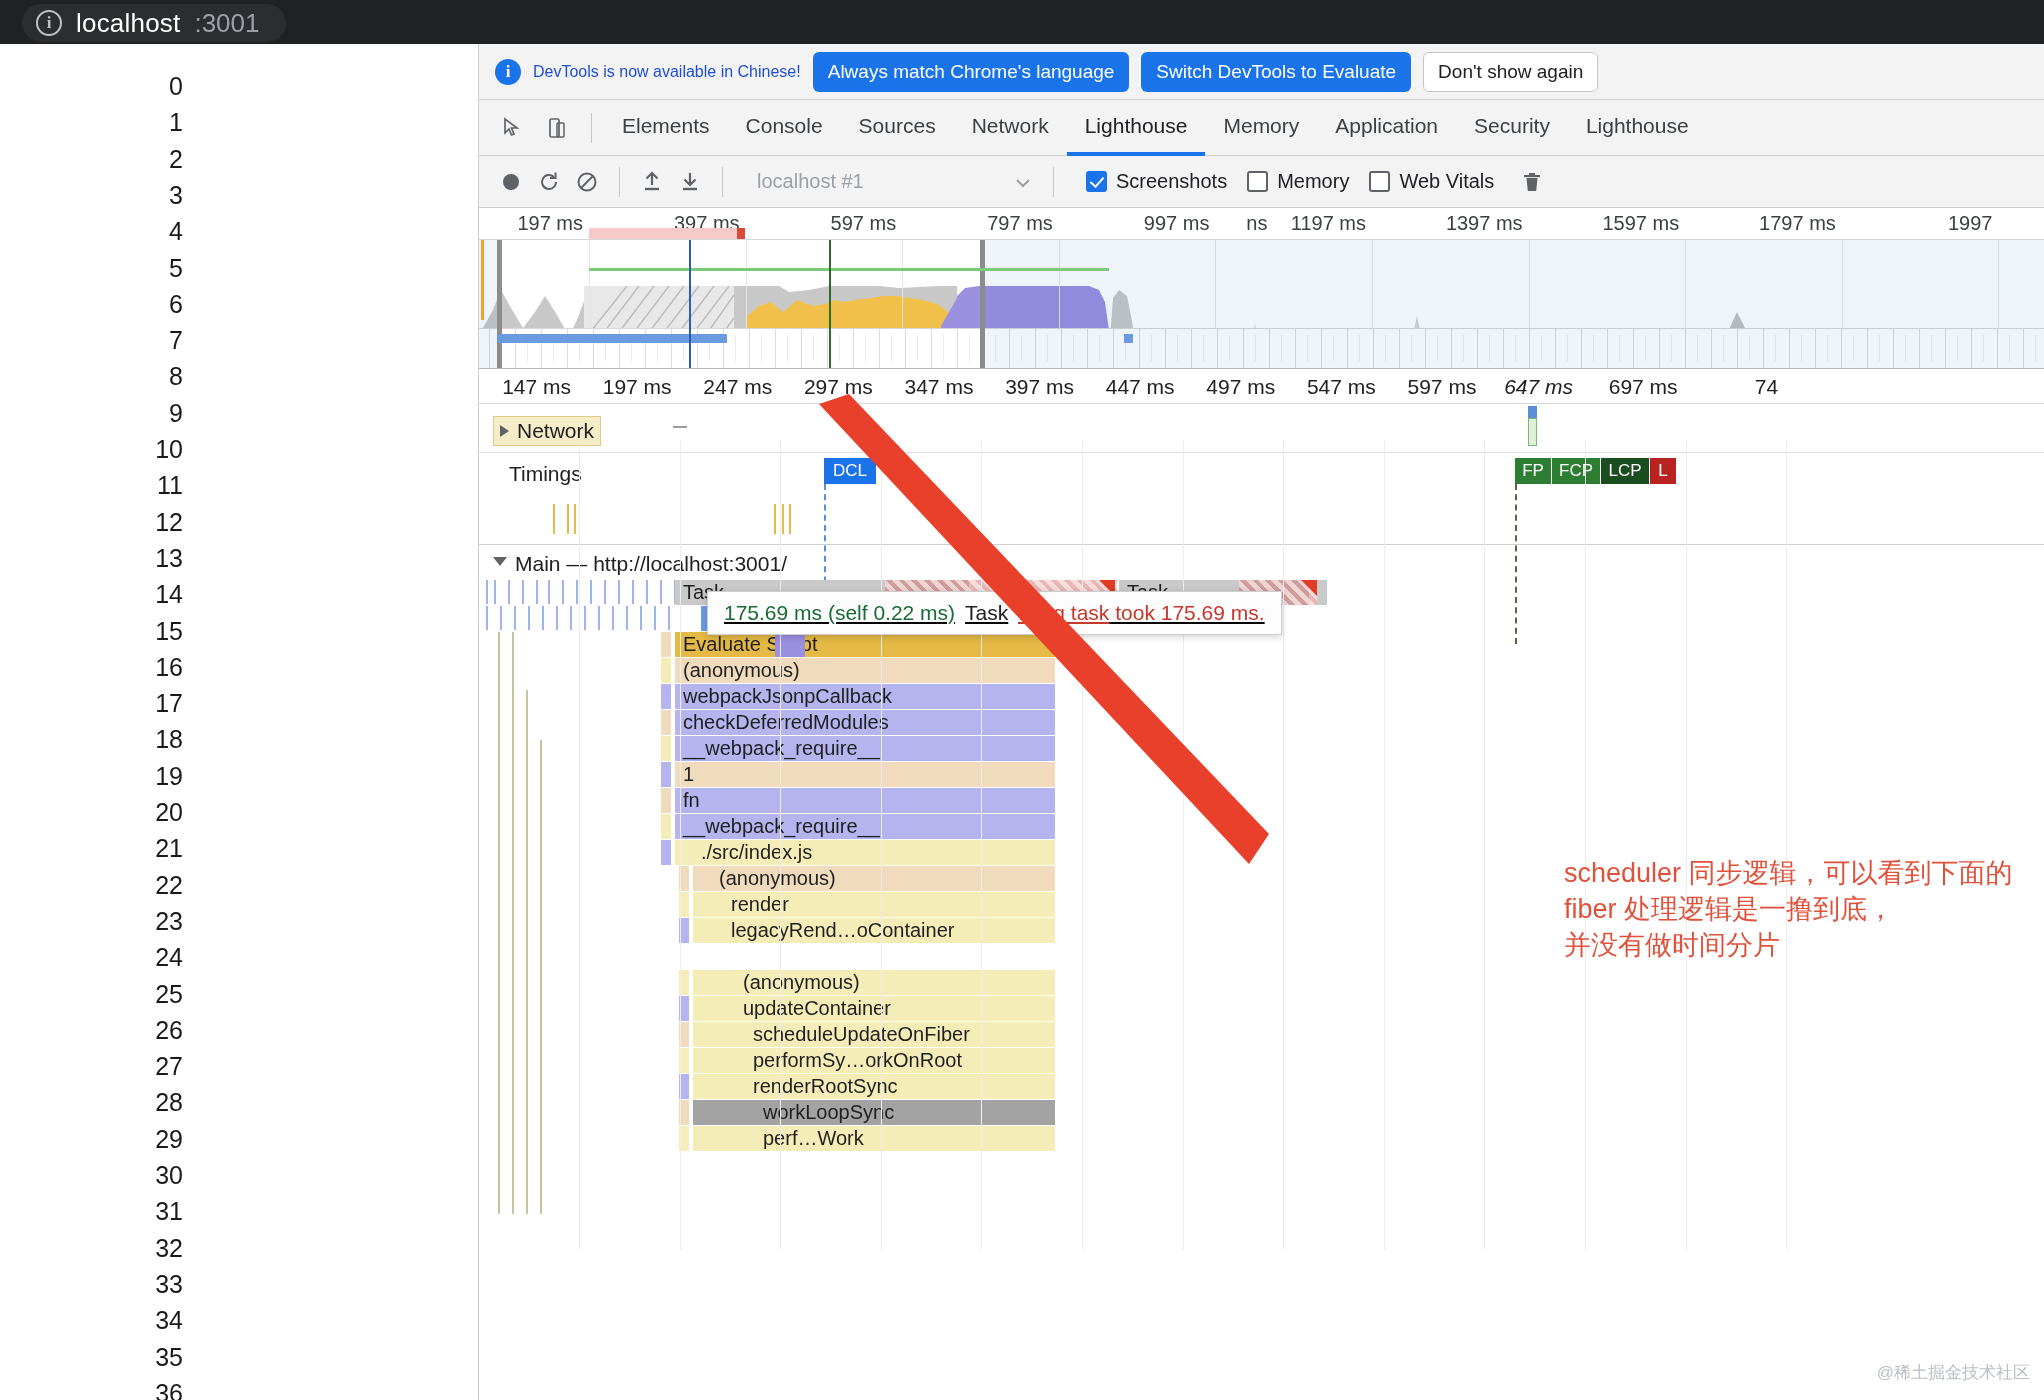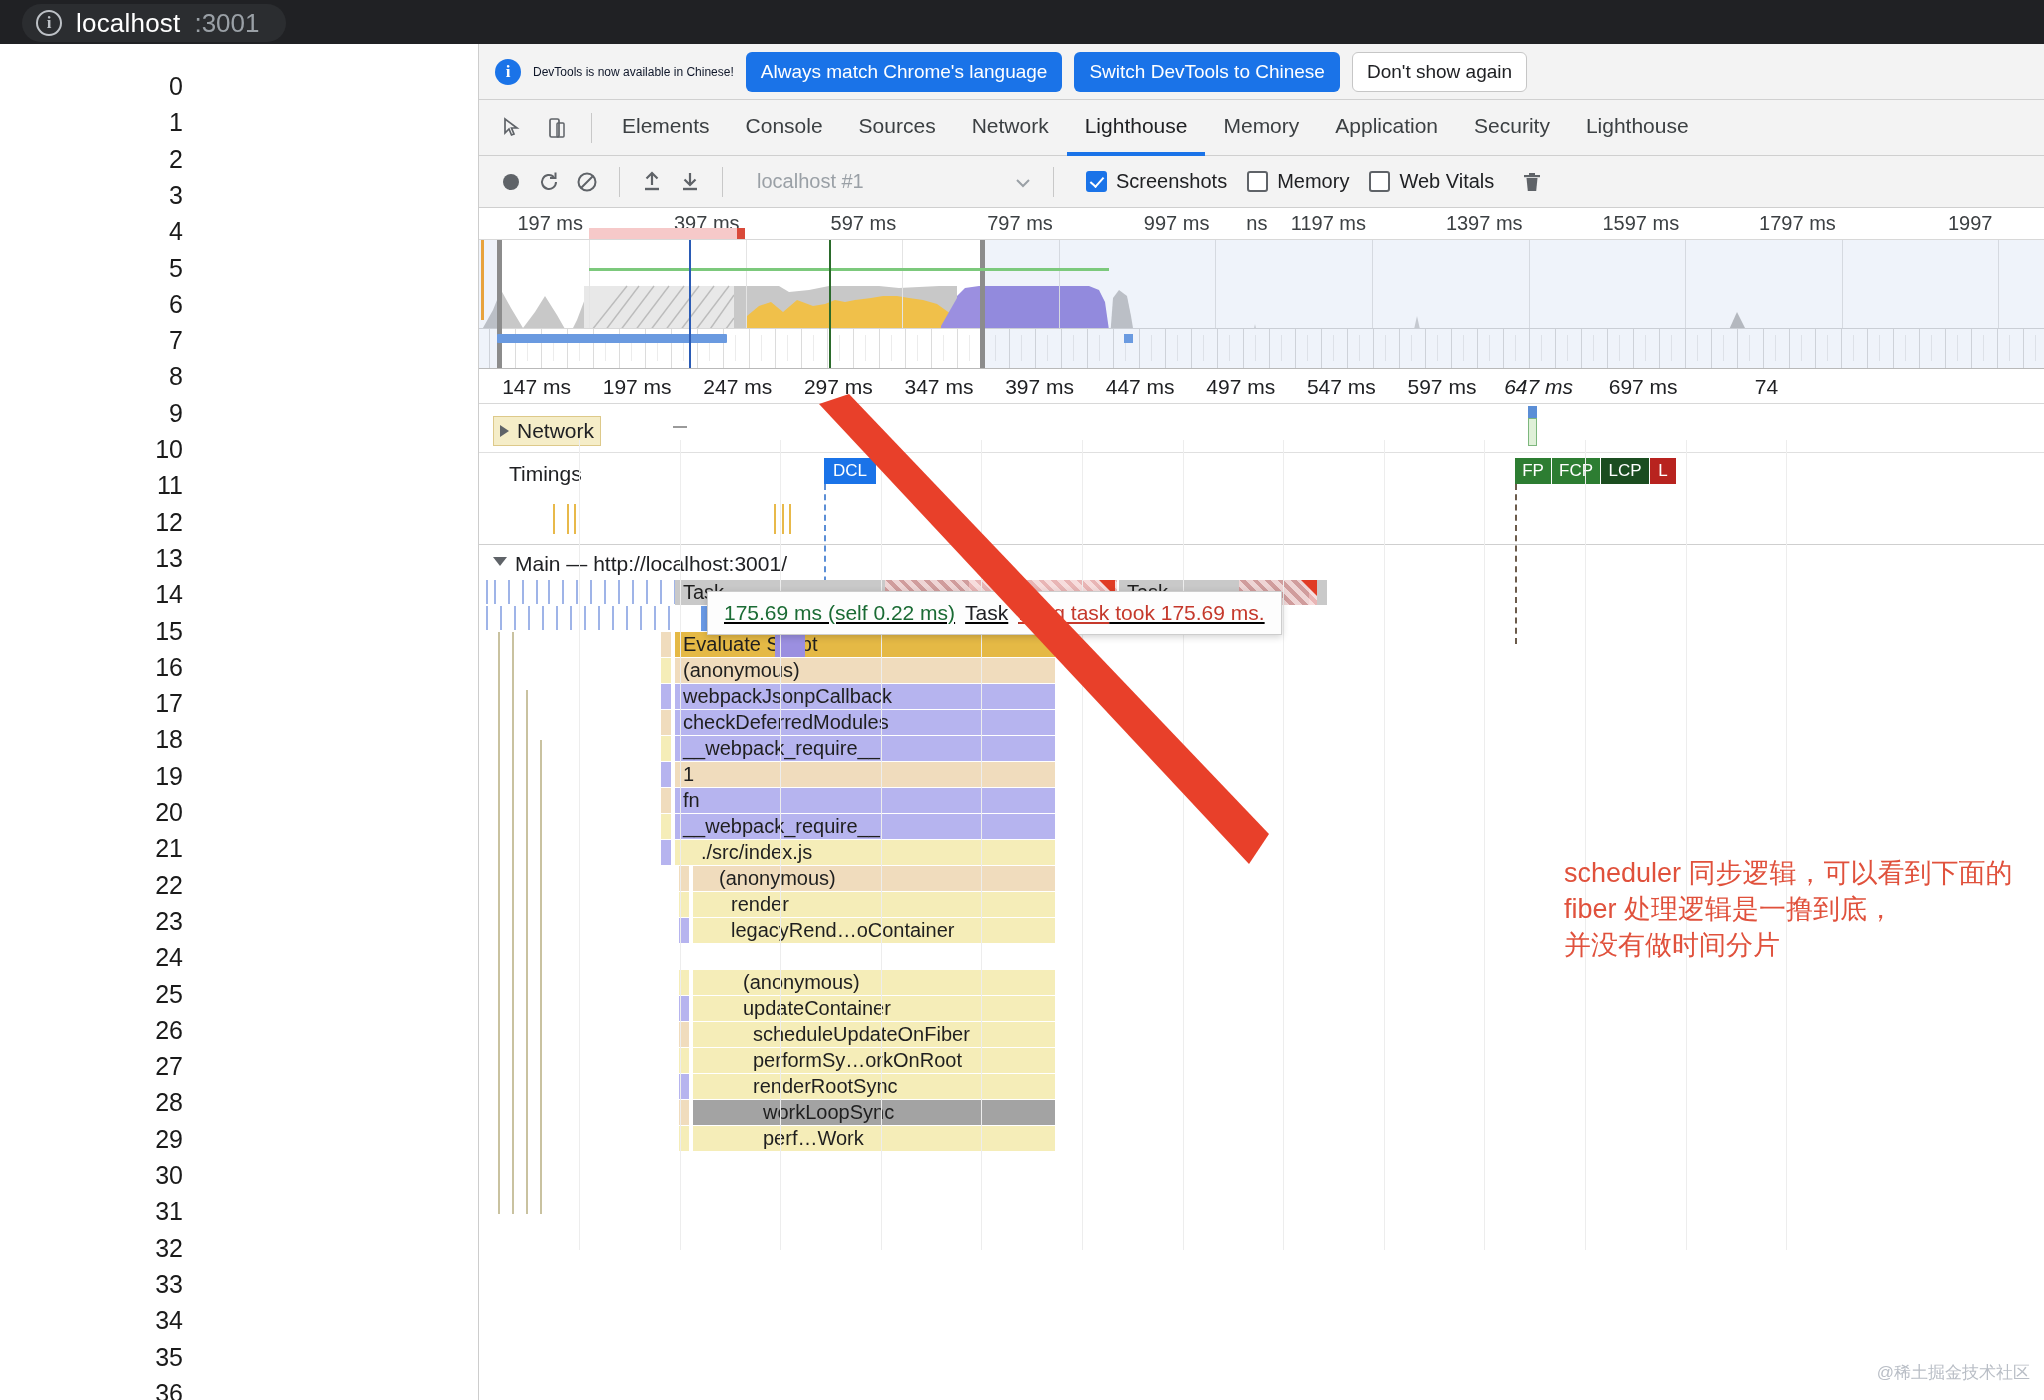--- a/index.html
+++ b/index.html
@@ -57,21 +57,21 @@
     border-bottom: 1px solid #d0d0d0;
     display: flex; align-items: center; gap: 12px;
     padding: 0 16px;
   }
   #banner-icon {
     width: 26px; height: 26px; border-radius: 50%;
     background: #1a73e8; color: #fff; font-size: 17px; font-weight: bold;
     display: flex; align-items: center; justify-content: center;
     font-family: "Liberation Serif", serif; flex: none;
   }
-  #banner-text { font-size: 12px; color: #0f172a; white-space: nowrap; }
+  #banner-text { font-size: 16px; color: #1d4ed8; white-space: nowrap; }
   .banner-btn {
     font-size: 19px; padding: 8px 14px; border-radius: 6px;
     white-space: nowrap; cursor: default; border: 1px solid transparent;
   }
   .banner-btn.primary { background: #1a73e8; color: #ffffff; }
   .banner-btn.ghost { background: #ffffff; color: #202124; border-color: #c6c6c6; }
 
   
   #tabbar {
     height: 56px; background: #f3f3f3;
@@ -257,21 +257,21 @@
     <div class="gutter-num" style="top: 1298.5px;">35</div>
     <div class="gutter-num" style="top: 1334.8px;">36</div>
   </div>
 
 <div id="devtools">
 
   <div id="banner">
     <span id="banner-icon">i</span>
     <span id="banner-text">DevTools is now available in Chinese!</span>
     <span class="banner-btn primary">Always match Chrome's language</span>
-    <span class="banner-btn primary">Switch DevTools to Chinese</span>
+    <span class="banner-btn primary">Switch DevTools to Evaluate</span>
     <span class="banner-btn ghost">Don't show again</span>
   </div>
 
   <div id="tabbar">
     <span class="tool-btn">
       <svg width="24" height="24" viewBox="0 0 24 24">
           <path d="M4 3 L4 17 L8 13 L10.5 19 L13 18 L10.5 12 L16 12 Z" fill="none" stroke="#5f6368" stroke-width="1.7"></path>
         </svg>
     </span>
     <span class="tool-btn">

